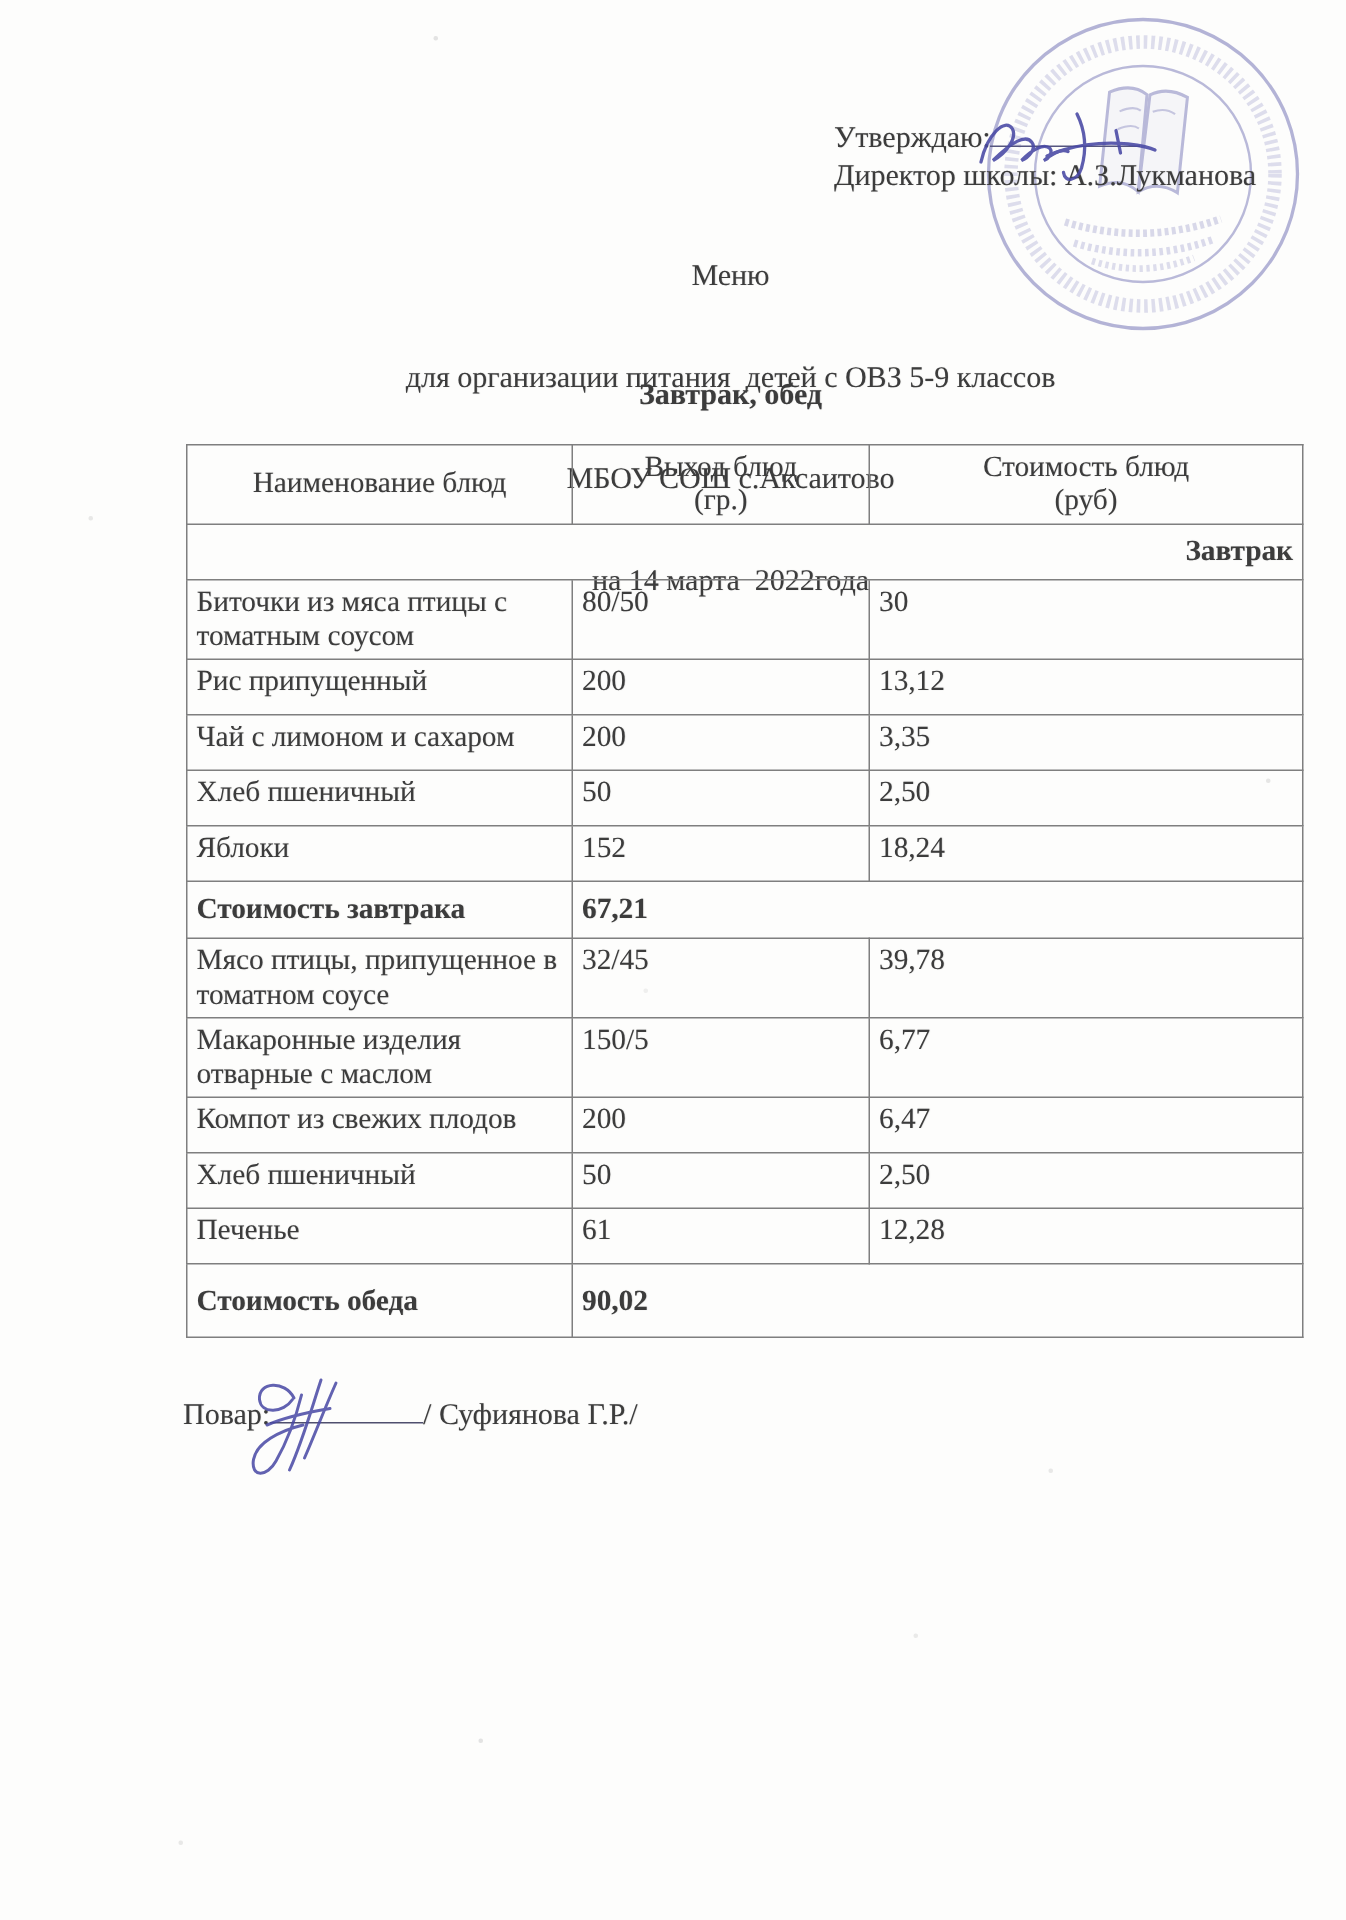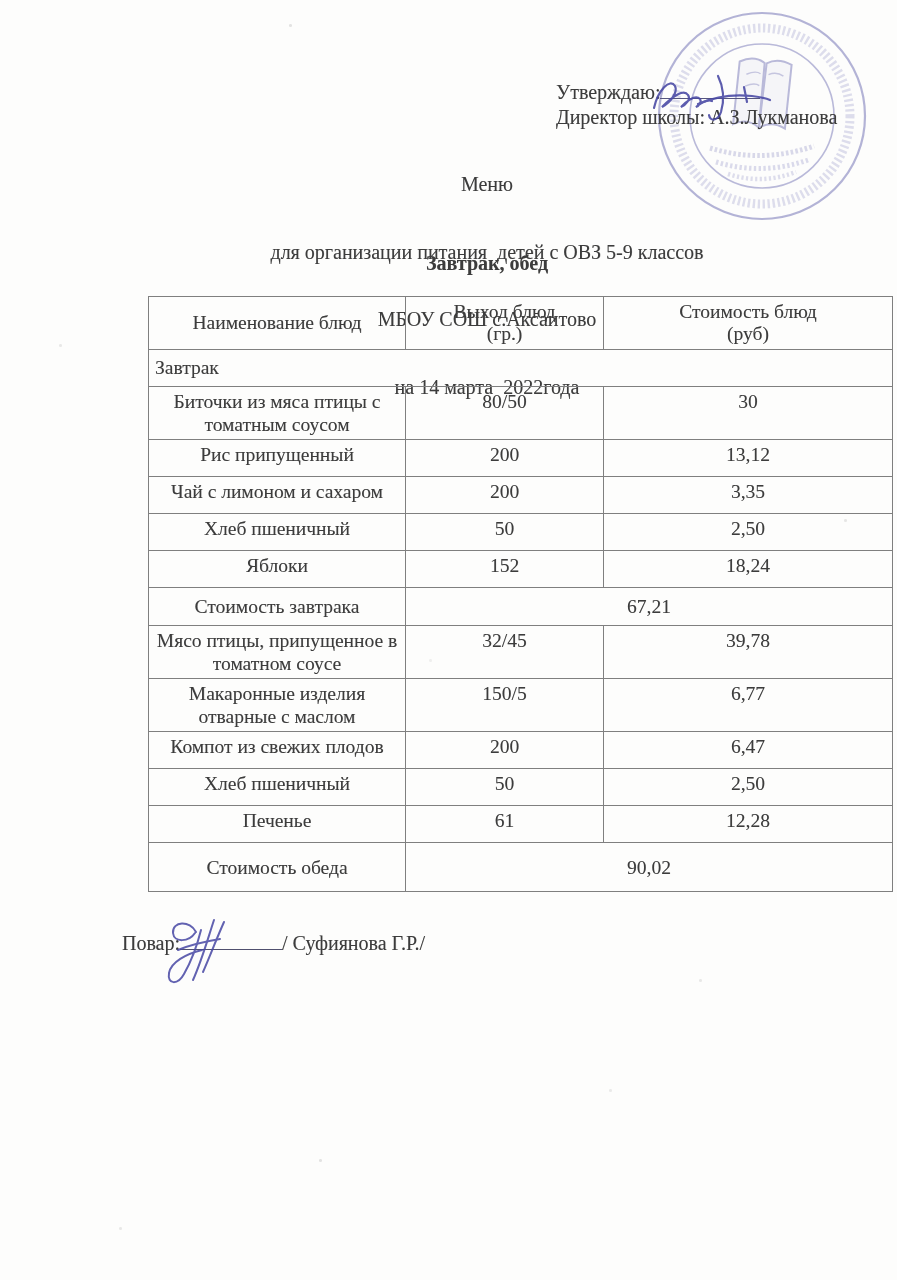--- a/index.html
+++ b/index.html
@@ -55,35 +55,35 @@
     white-space:pre-wrap;
   }
   .subtitle{
     position:absolute;left:110px;top:252px;width:754px;
     text-align:center;font-weight:bold;font-size:20px;
   }
 
   table.menu{
     position:absolute;left:124px;top:296px;width:744px;
     border-collapse:collapse;table-layout:fixed;
-    font-size:19.5px;color:var(--ink);margin-left:24px;
+    font-size:19.5px;color:var(--ink);
   }
   table.menu td,table.menu th{
     border:1px solid var(--border);
-    padding:3px 6px;vertical-align:top;text-align:center;
+    padding:3px 6px;vertical-align:top;text-align:left;
     line-height:23px;font-weight:normal;word-wrap:break-word;
   }
   table.menu th{
     text-align:center;vertical-align:middle;height:48px;line-height:22px;padding:2px 4px;
   }
   tr.section-row td{
-    text-align:left;font-weight:normal;height:30px;vertical-align:middle;line-height:24px;
+    text-align:right;font-weight:bold;height:30px;vertical-align:middle;line-height:24px;
   }
   tr.dish-row td{height:30px;}
-  tr.total-row td{font-weight:normal;vertical-align:middle;}
+  tr.total-row td{font-weight:bold;vertical-align:middle;}
   tr.total-breakfast td{height:31px;}
   tr.total-lunch td{height:42px;}
   td.total-value-center{text-align:center;}
   td.total-value-col3{text-align:center;padding-left:196px;}
   td.total-label-center{text-align:center;border-radius:24px;}
 
   .cook-line{
     position:absolute;left:122px;top:932px;
     font-size:20px;white-space:nowrap;
   }

